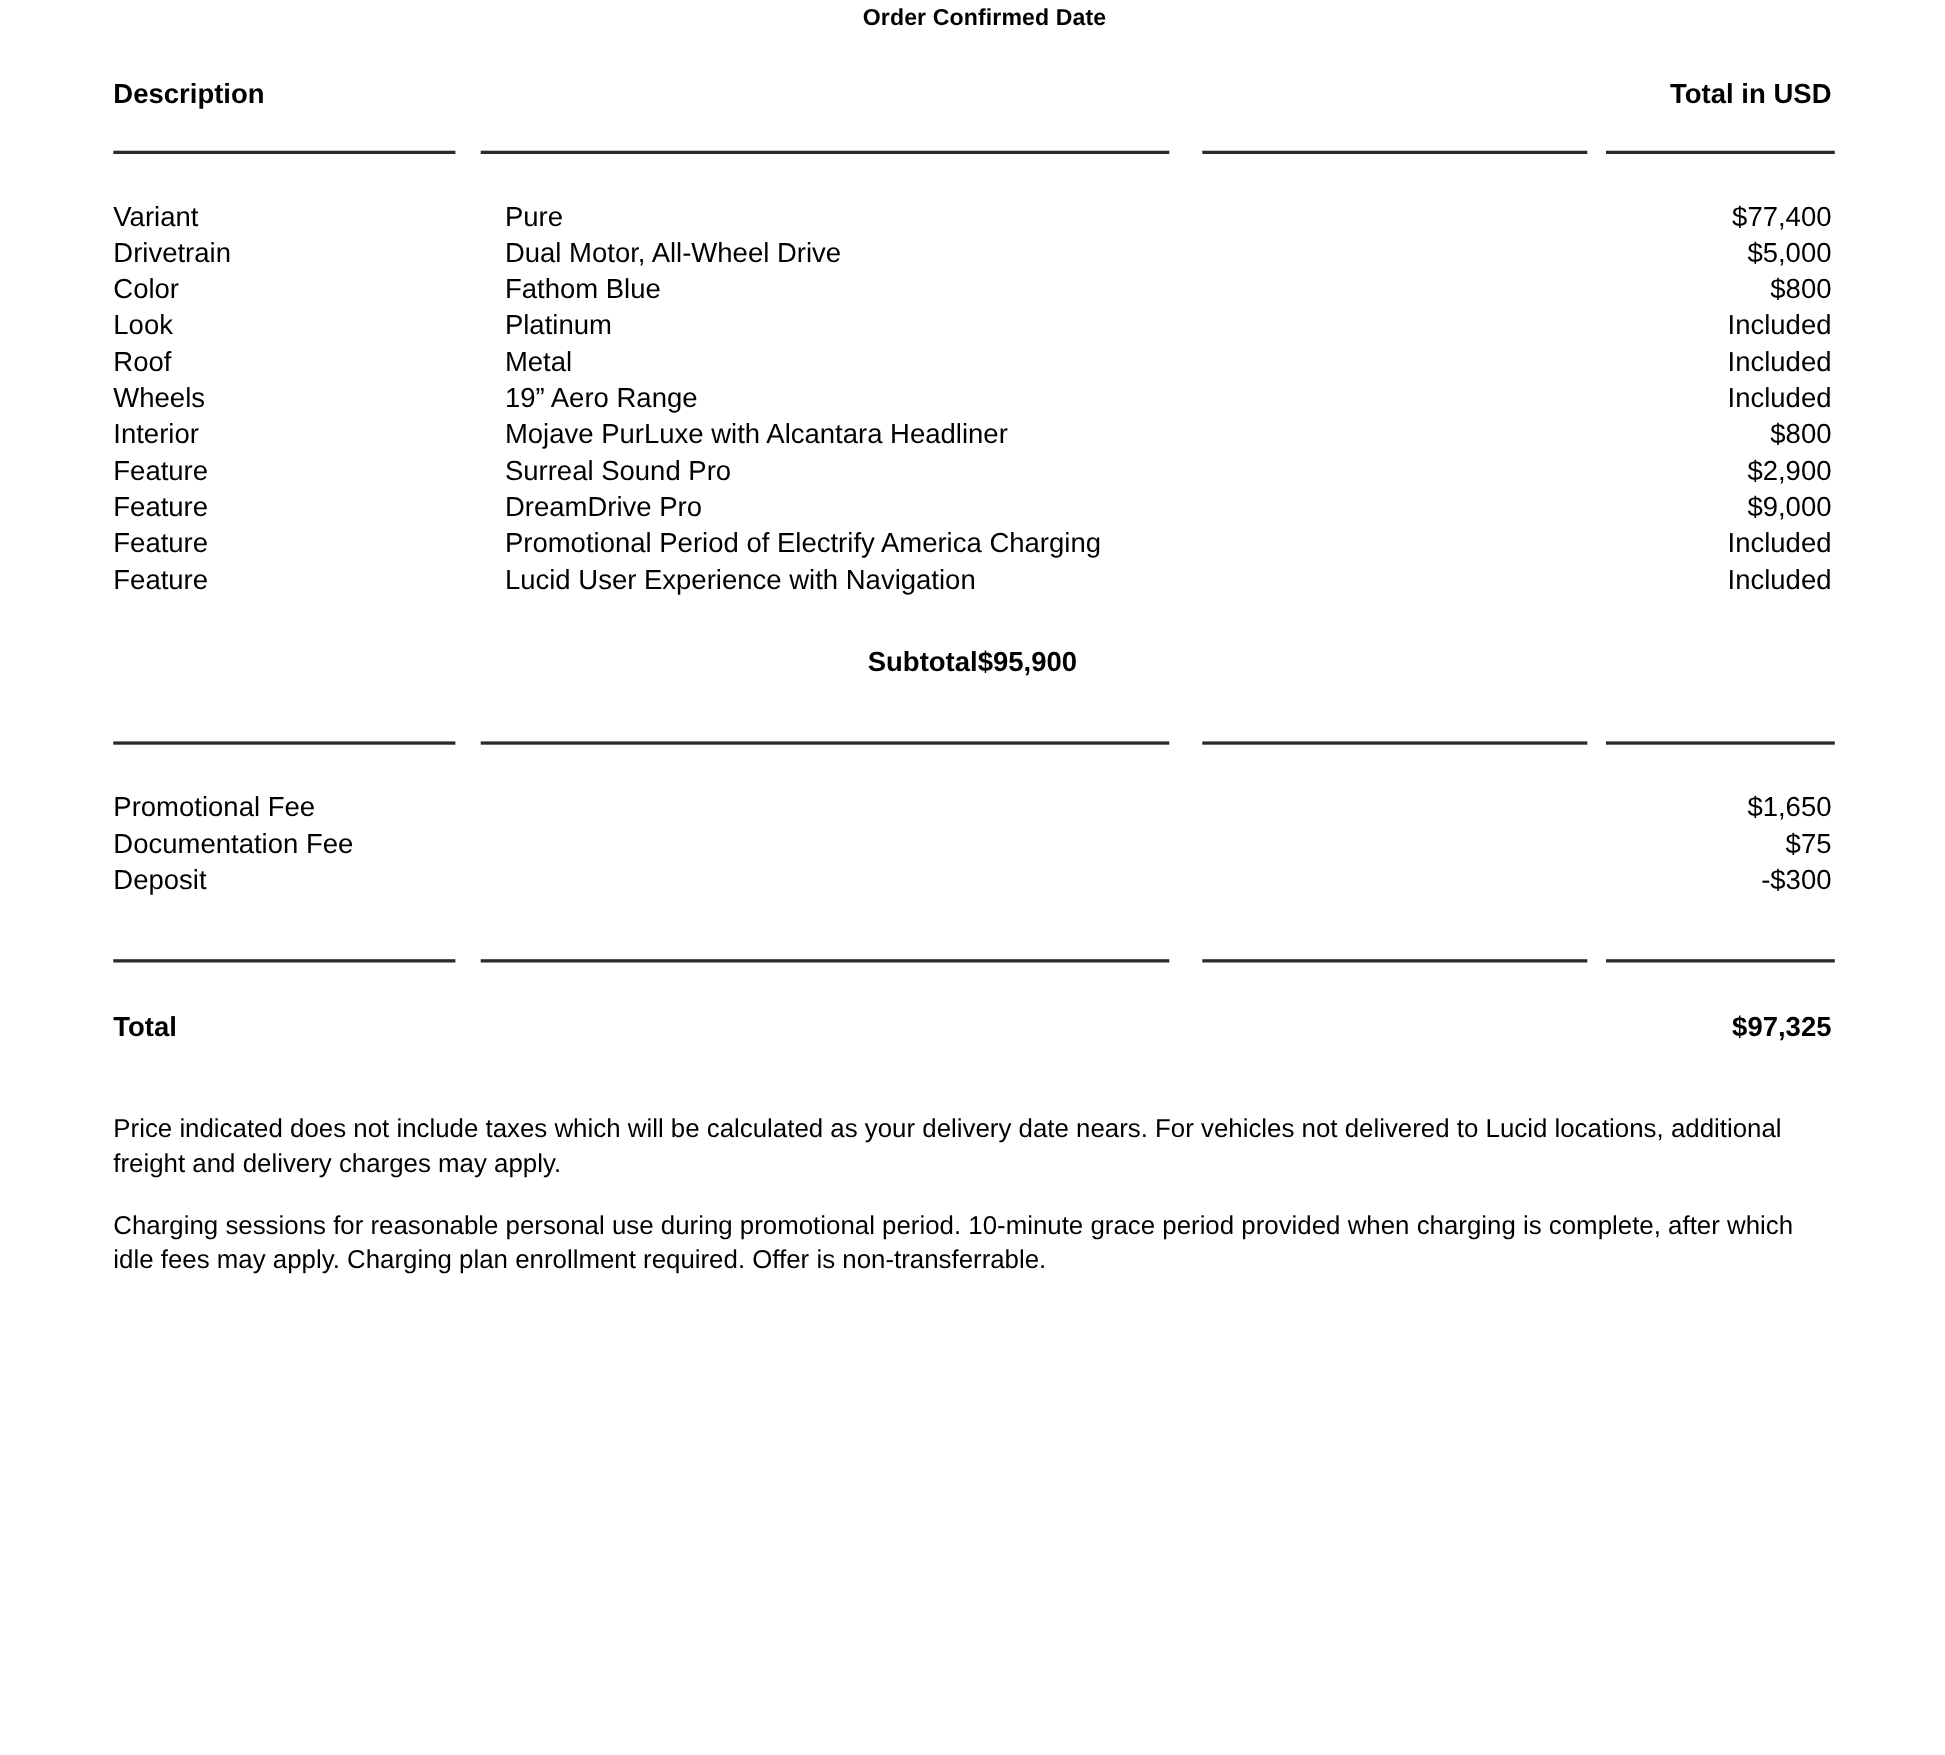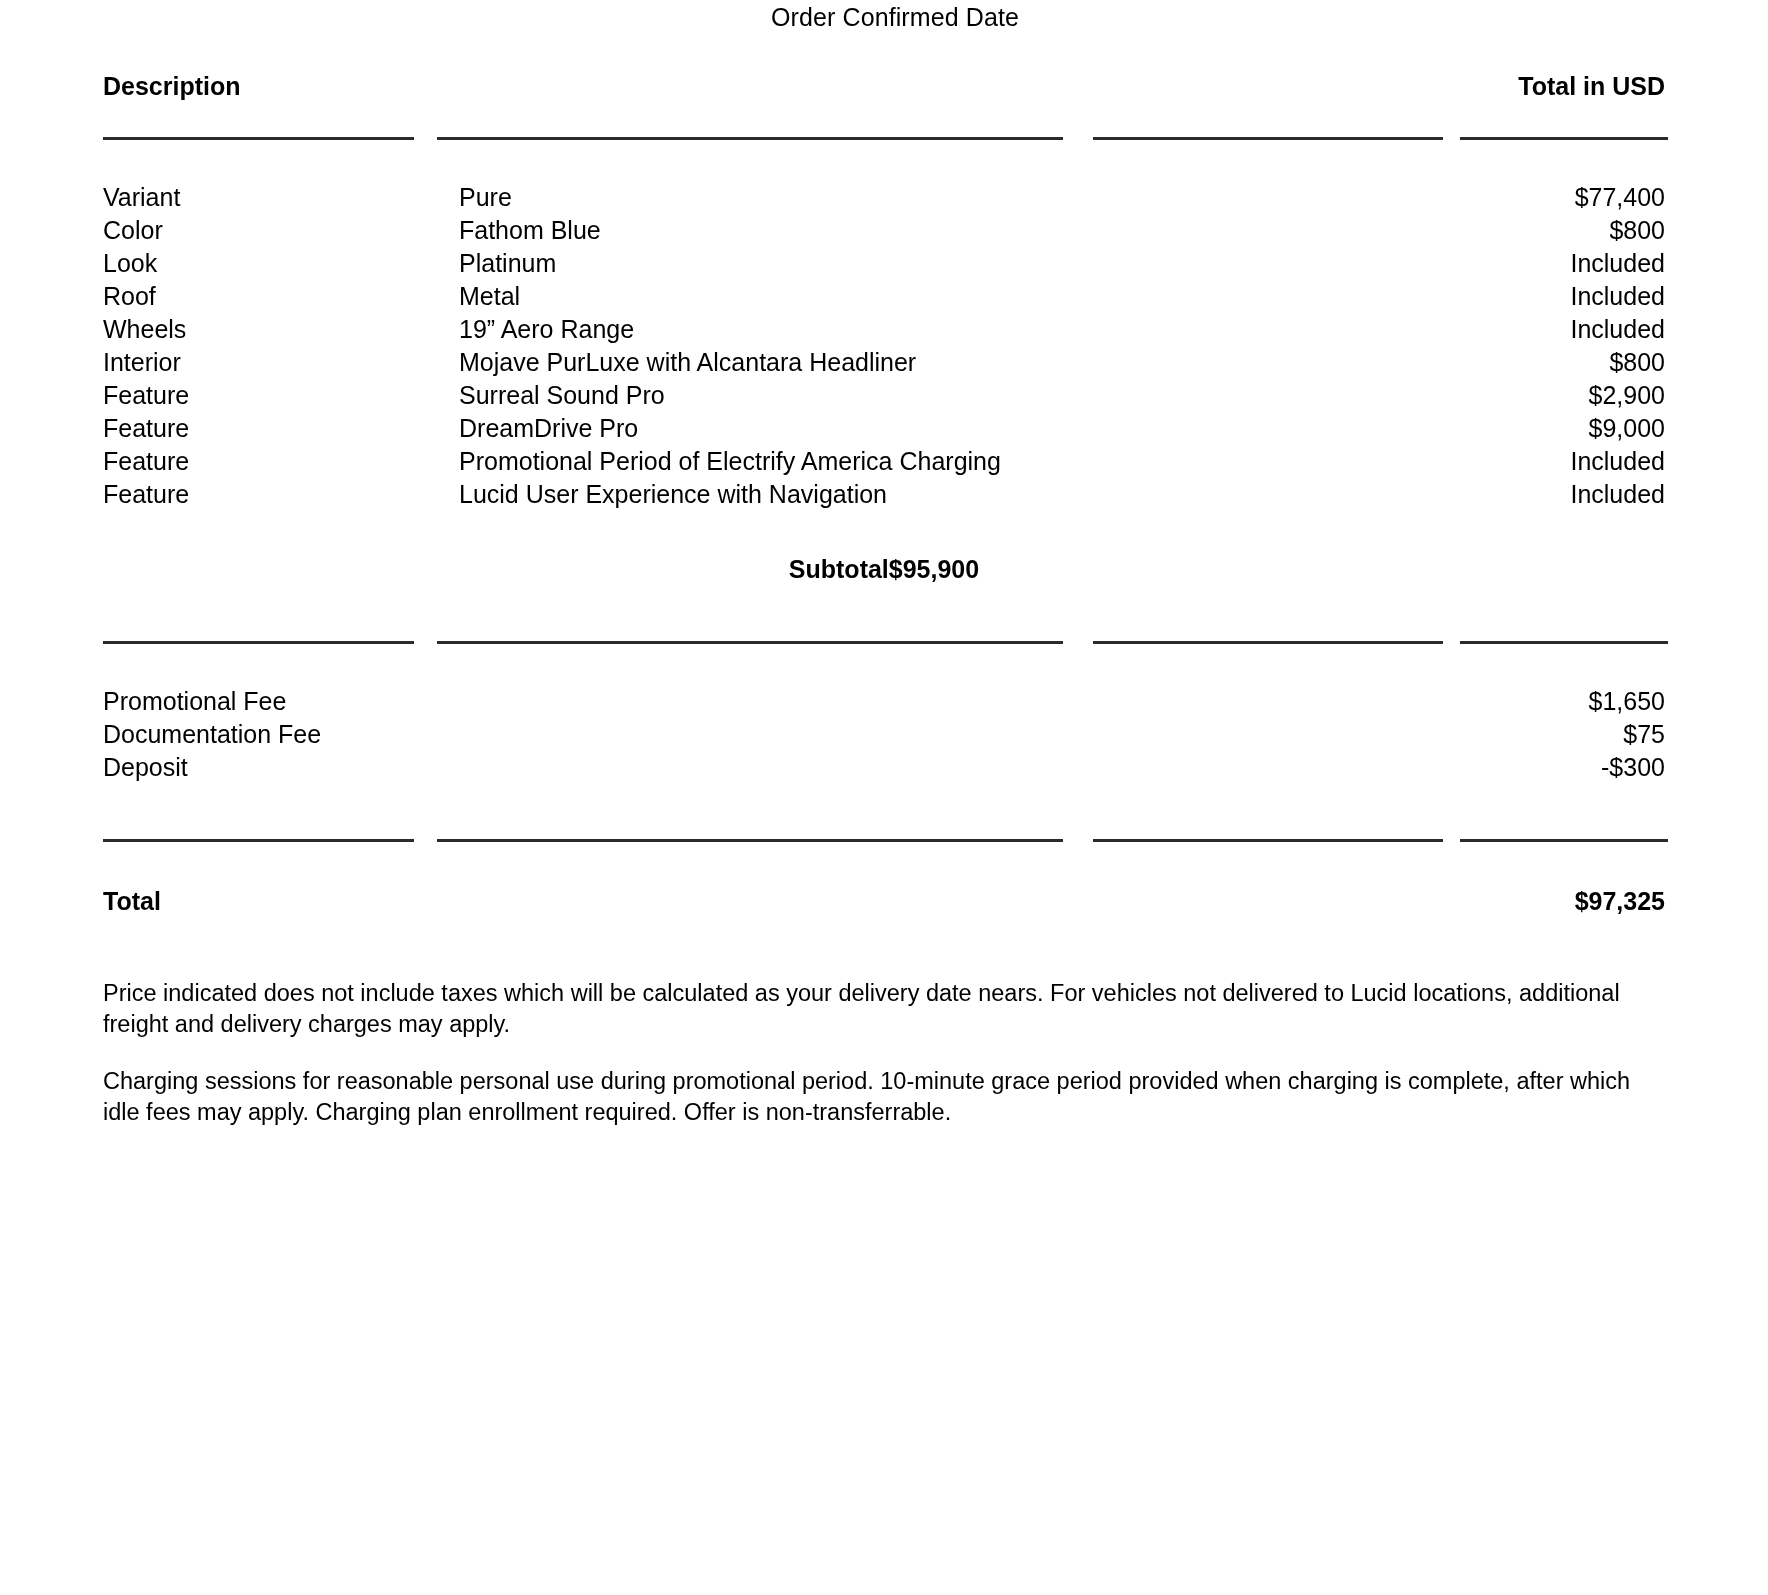--- a/index.html
+++ b/index.html
@@ -22,22 +22,22 @@
     box-sizing: border-box;
     padding: 0;
   }
 
   
   .doc-header {
     text-align: center;
     padding-top: 2px;
   }
   .doc-header .title {
-    font-size: 25px;
-    font-weight: normal;
+    font-size: 21px;
+    font-weight: bold;
     line-height: 30px;
     letter-spacing: 0.1px;
     padding-left: 22px;
   }
   .doc-header .subtitle {
     font-size: 25px;
     font-weight: normal;
     line-height: 34px;
   }
 
@@ -145,20 +145,25 @@
     <div class="seg seg-d"></div>
   </div>
 
   <div class="items" id="items-container">
       <div class="row">
         <div class="c-label">Variant</div>
         <div class="c-value">Pure</div>
         <div class="c-price">$77,400</div>
       </div>
       <div class="row">
+        <div class="c-label">Drivetrain</div>
+        <div class="c-value">Dual Motor, All-Wheel Drive</div>
+        <div class="c-price">$5,000</div>
+      </div>
+      <div class="row">
         <div class="c-label">Color</div>
         <div class="c-value">Fathom Blue</div>
         <div class="c-price">$800</div>
       </div>
       <div class="row">
         <div class="c-label">Look</div>
         <div class="c-value">Platinum</div>
         <div class="c-price">Included</div>
       </div>
       <div class="row">

